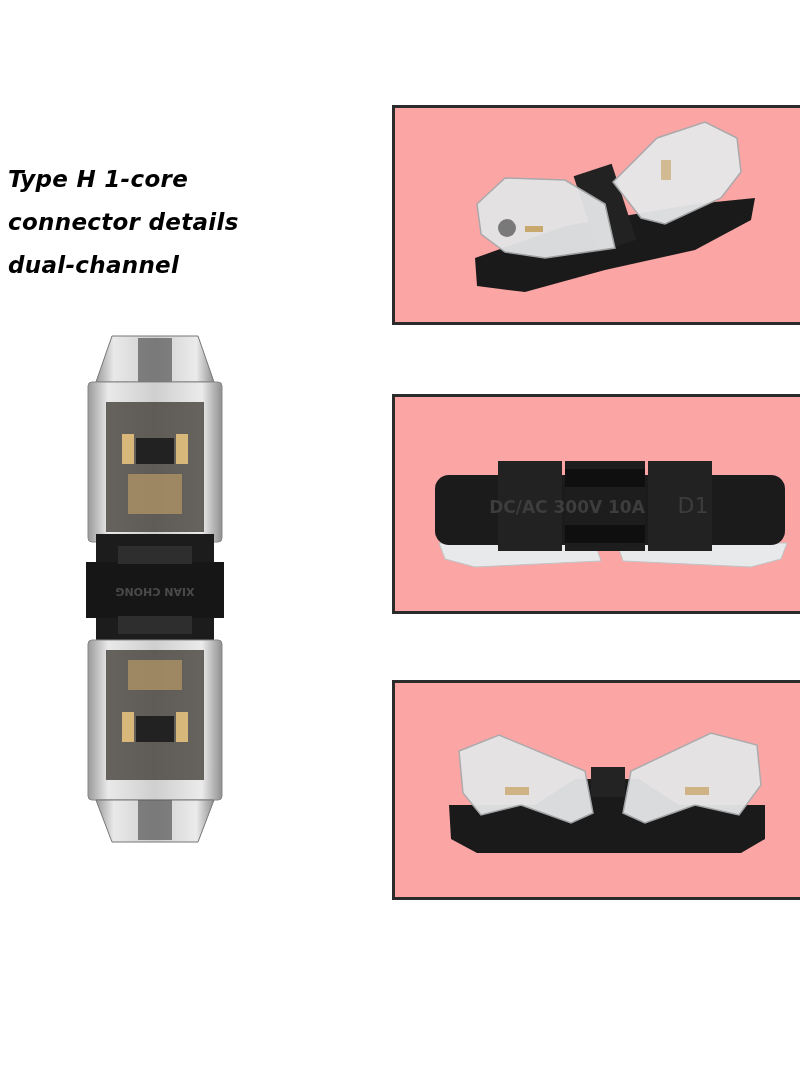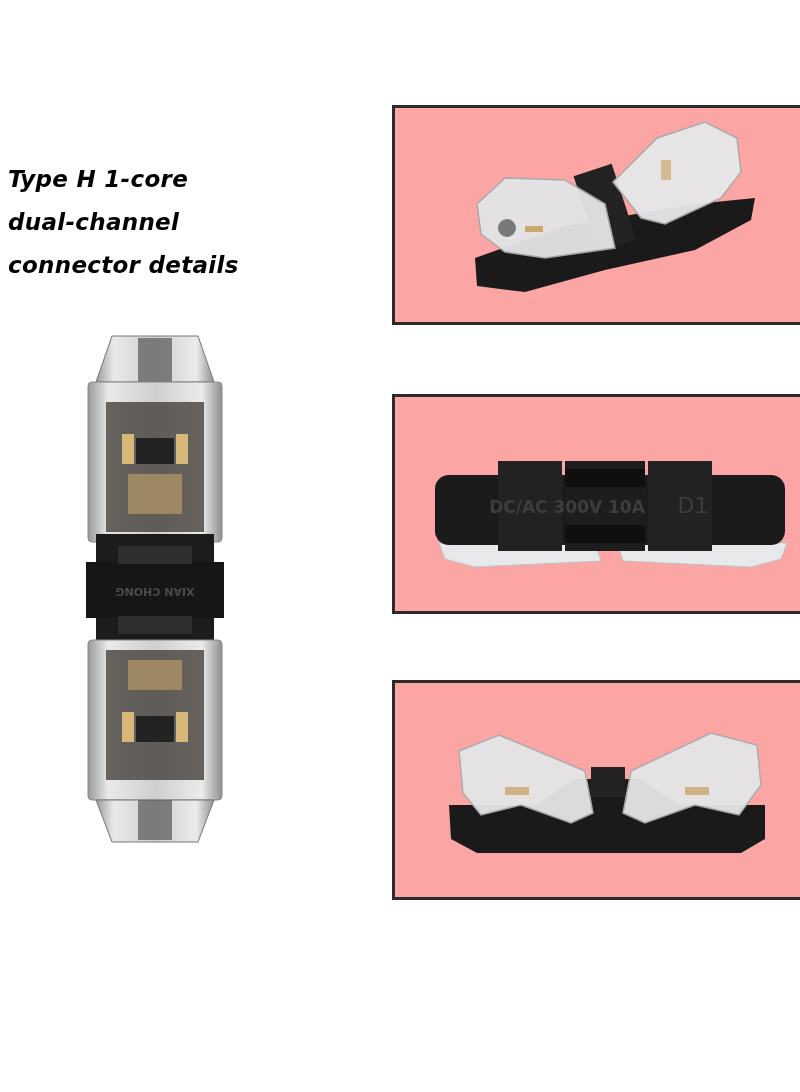--- a/index.html
+++ b/index.html
@@ -19,22 +19,22 @@
     .frame svg { position: absolute; left: 0; top: 0; width: 428px; height: 214px; }
 
     .vertical { position: absolute; left: 82px; top: 334px; width: 146px; height: 512px; }
     .vertical svg { width: 146px; height: 512px; }
   </style>
 </head>
 <body>
 
 <h1 class="title">
   <span>Type H 1-core</span>
+  <span>connector details</span>
   <span>dual-channel</span>
-  <span>connector details</span>
 </h1>
 
 <div class="vertical">
   <svg viewBox="0 0 146 512">
     <defs>
       <linearGradient id="clearV" x1="0" x2="1" y1="0" y2="0">
         <stop offset="0" stop-color="#9a9a9a"></stop>
         <stop offset="0.15" stop-color="#e9e9e9"></stop>
         <stop offset="0.5" stop-color="#cfcfcf"></stop>
         <stop offset="0.85" stop-color="#ebebeb"></stop>

